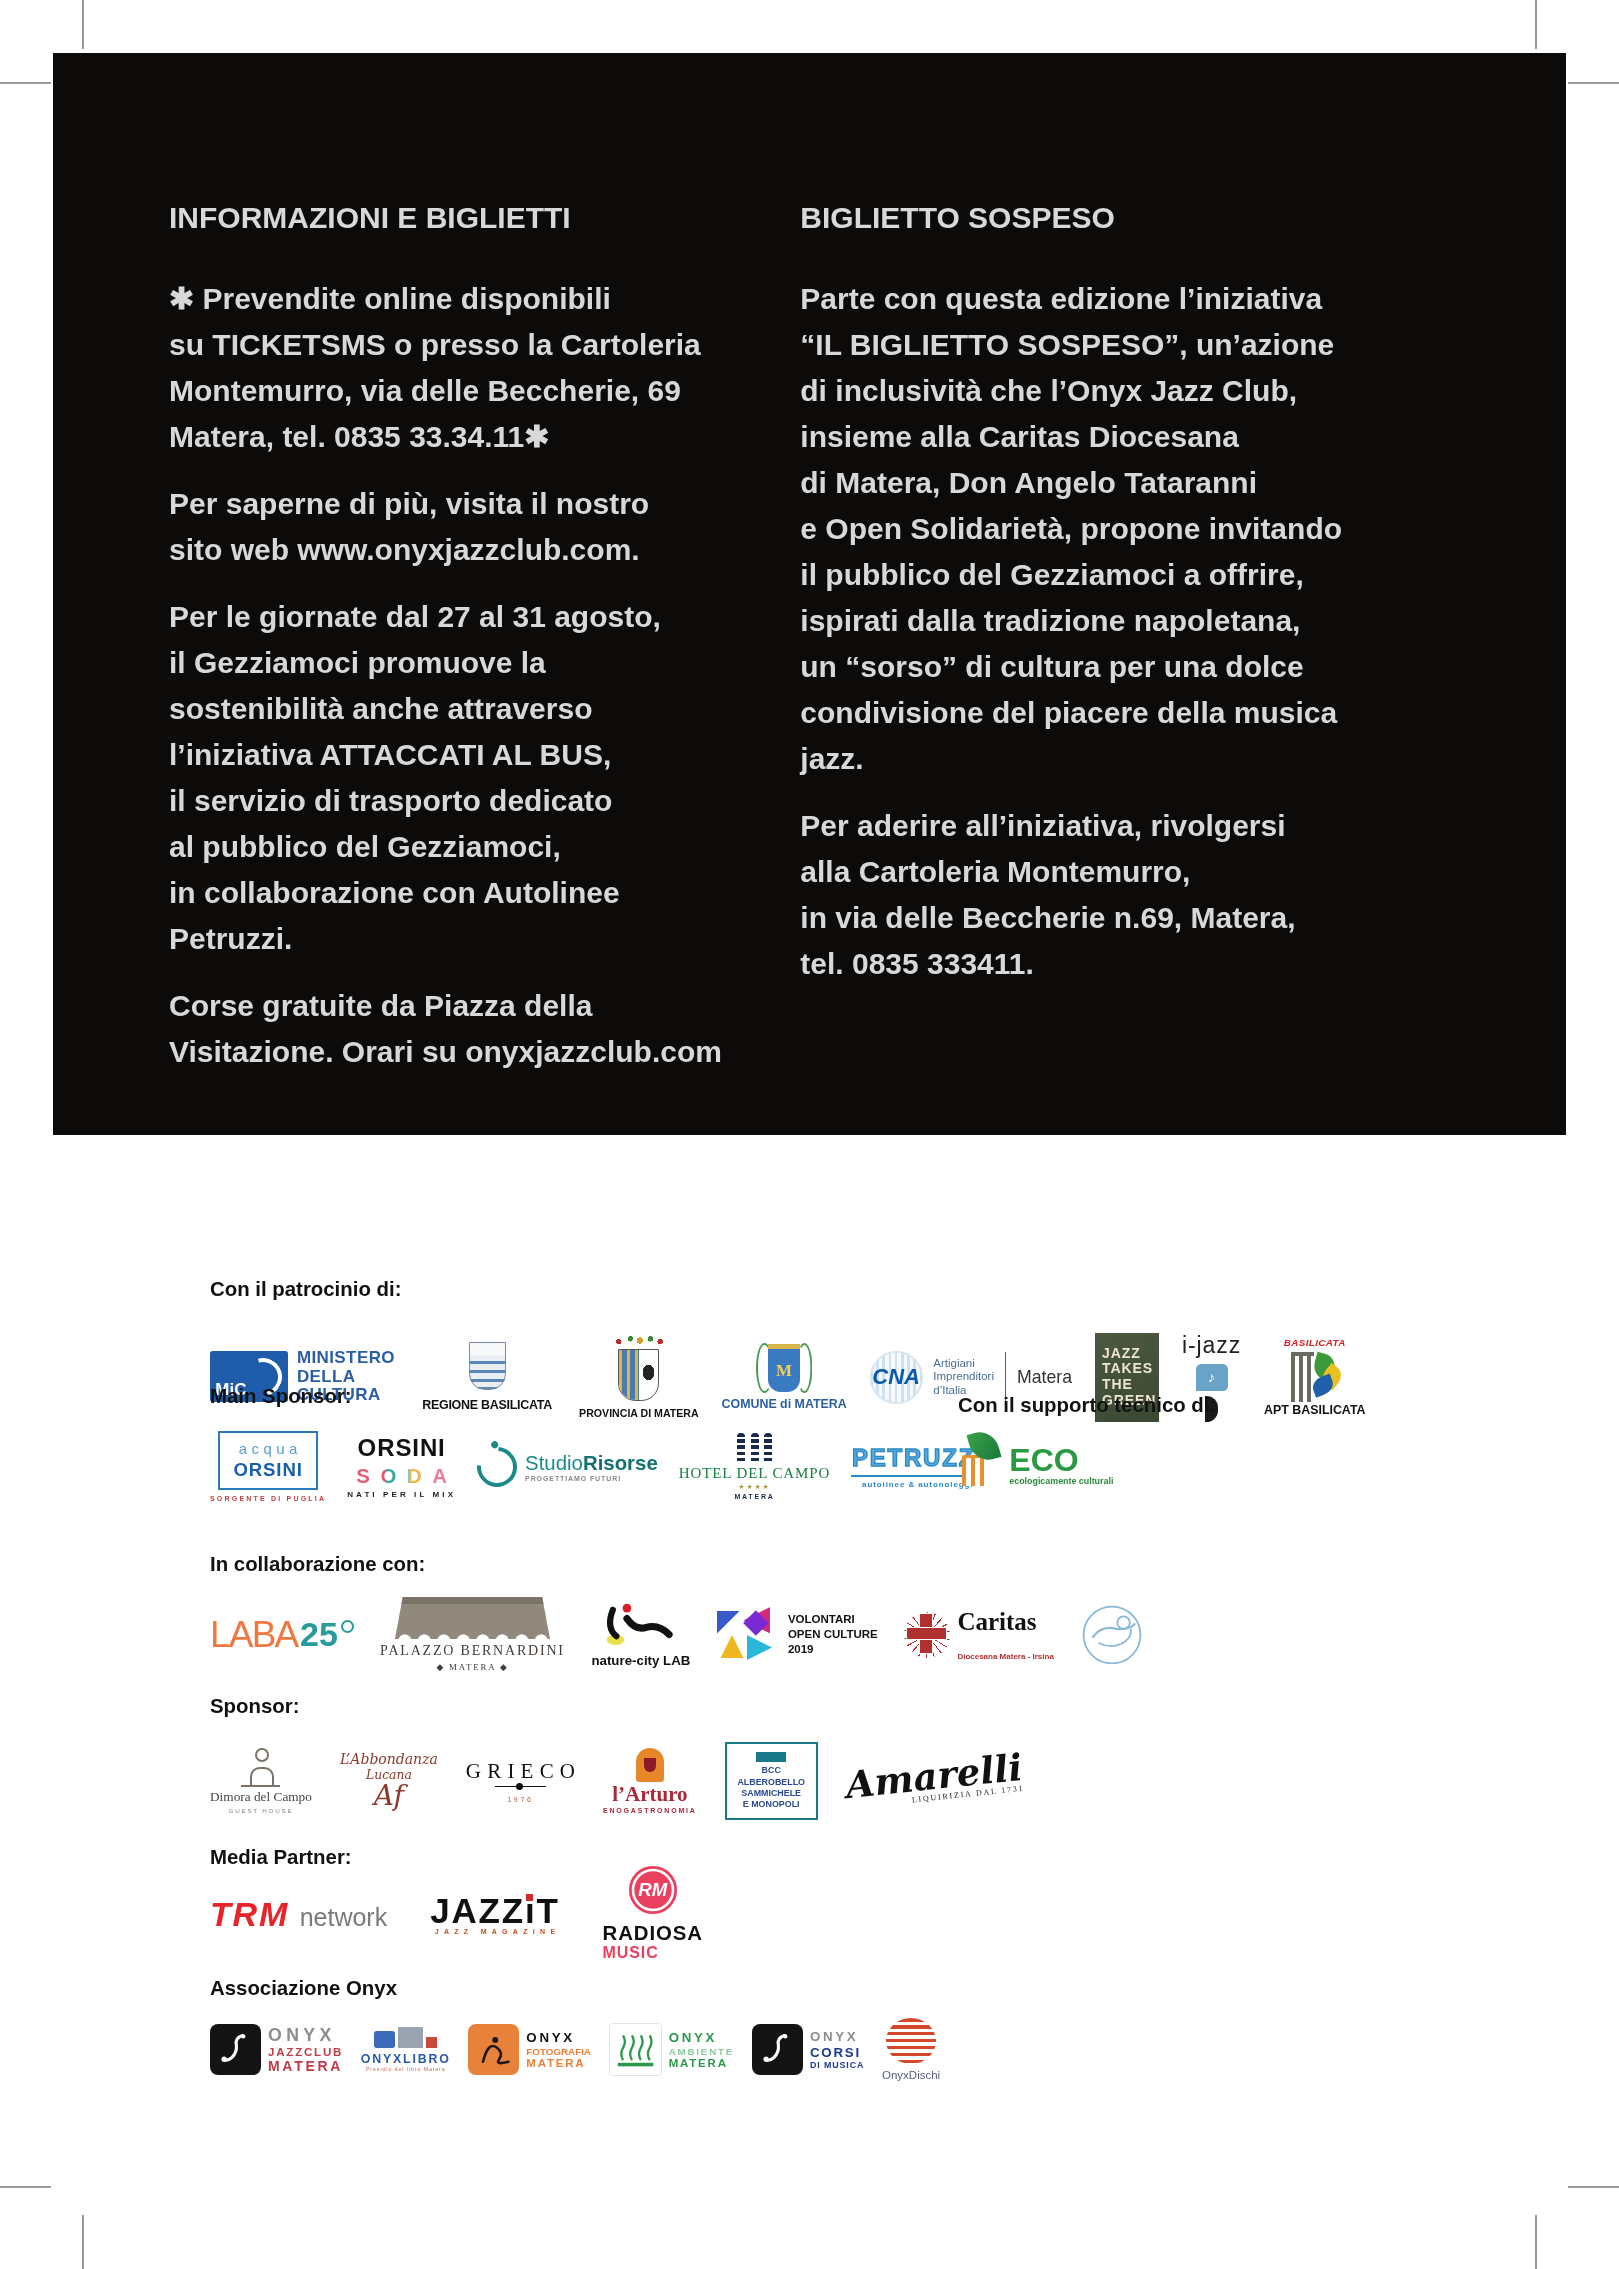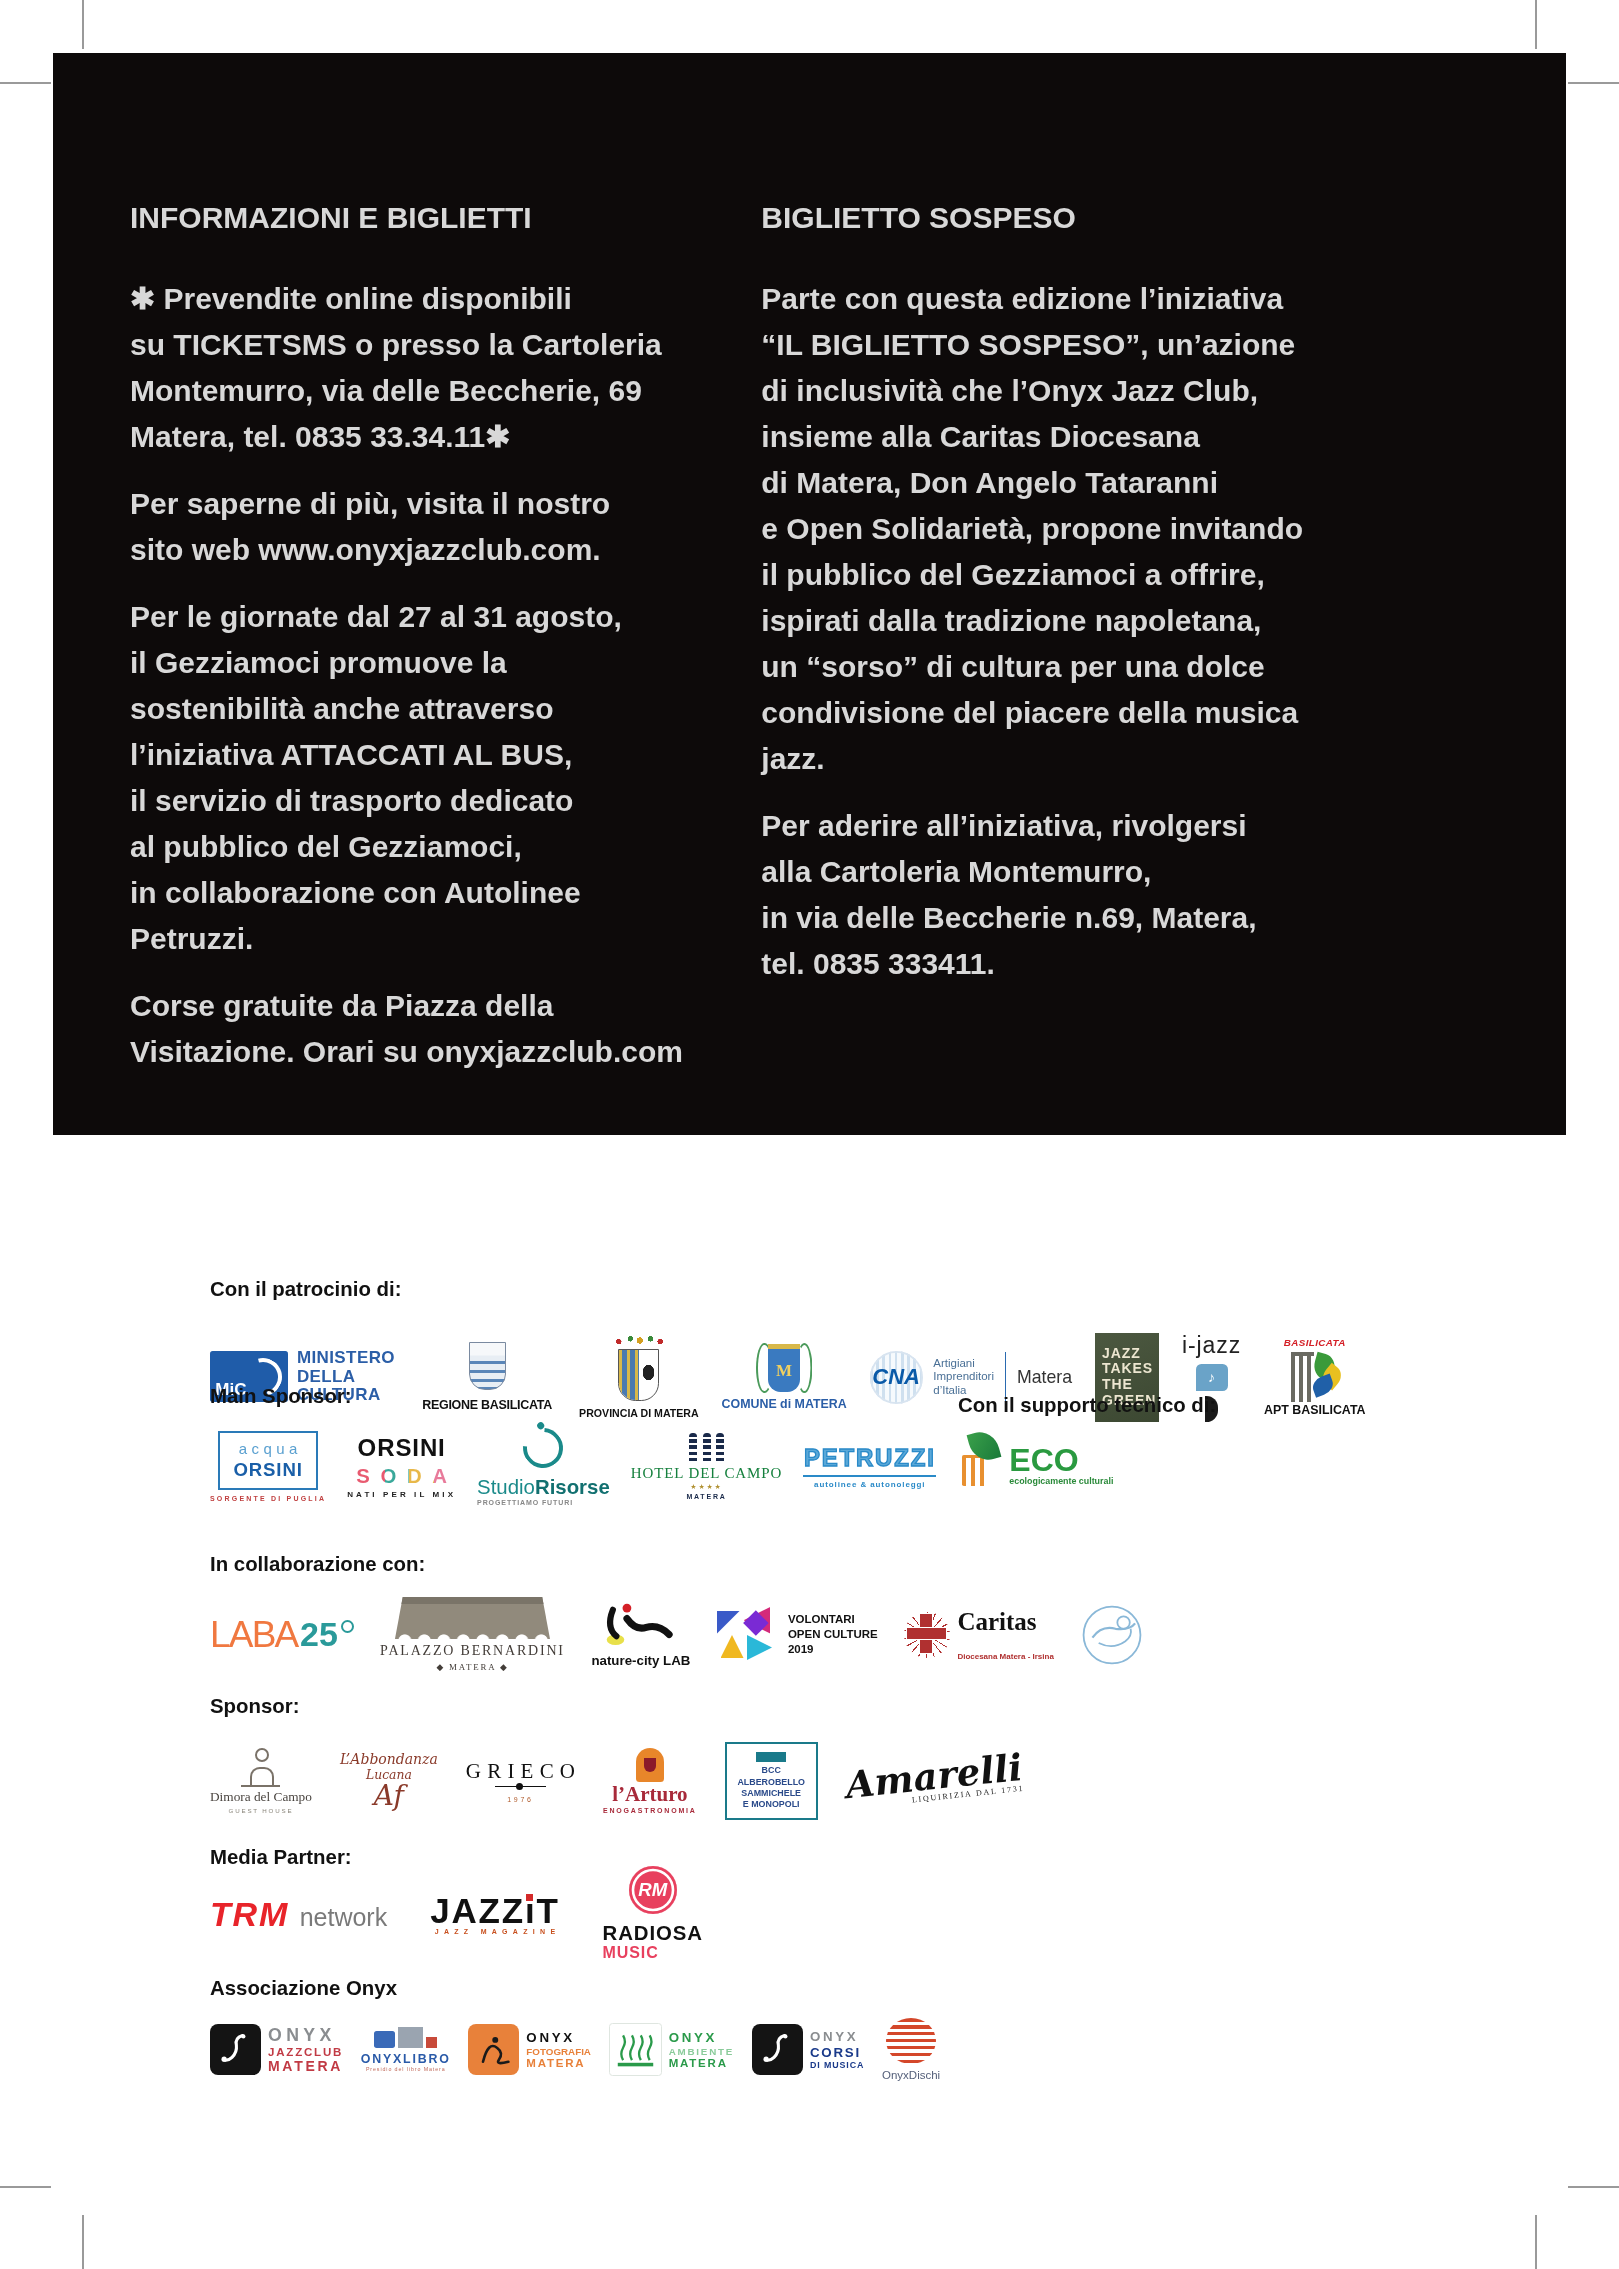--- a/index.html
+++ b/index.html
@@ -3,21 +3,21 @@
 <meta charset="utf-8">
 <style>
   html,body{margin:0;padding:0;background:#fff}
   .page{position:relative;width:1619px;height:2270px;background:#fff;overflow:hidden;
         font-family:"Liberation Sans",sans-serif;color:#111}
   .crop{position:absolute;background:#9a9a9a}
   .ml{white-space:pre-line}
 
   
   .infobox{position:absolute;left:53px;top:53px;width:1513px;height:1082px;background:#0d0a0a;
-           color:#d8d8d8;display:flex;box-sizing:border-box;padding:142px 0 0 77px}
+           color:#d8d8d8;display:flex;box-sizing:border-box;padding:142px 0 0 116px}
   .ib-col{width:626px}
   .ib-col.right{width:674px;margin-left:5.3px}
   .ib-h{font-size:30px;font-weight:700;line-height:46px;margin:0 0 35px}
   .ib-p{font-size:30px;font-weight:700;line-height:46px;margin:0 0 21px;white-space:pre-line}
 
   
   .sec{position:absolute;left:210px}
   .lbl{font-size:20.4px;font-weight:700;color:#111;margin-bottom:14px}
   .row{display:flex;align-items:center}
   .logo{display:flex;flex-direction:column;align-items:center}
@@ -90,21 +90,21 @@
           align-items:center;justify-content:center;gap:1.8px}
   .ao-l1{color:#5aa0d0;font-size:15px;letter-spacing:4.4px;margin-right:-4.4px}
   .ao-l2{color:#1a5fa8;font-size:18.6px;font-weight:800;letter-spacing:0.9px}
   .ao-cap{color:#c04040;font-size:7px;font-weight:700;letter-spacing:2.2px}
   .osoda{gap:2.7px}
   .os-l1{font-size:24px;font-weight:900;color:#111;letter-spacing:0.9px}
   .os-l2{font-size:20.4px;font-weight:700;letter-spacing:10.6px;margin-right:-10.6px;
          background:linear-gradient(90deg,#e85a70 0 28%,#3aa89a 28% 52%,#e8b84a 52% 76%,#e87a9a 76%);
          -webkit-background-clip:text;background-clip:text;color:transparent}
   .os-cap{font-size:8px;font-weight:700;letter-spacing:3.1px;color:#222}
-  .srisorse{flex-direction:column;gap:8px}
+  .srisorse{flex-direction:row;gap:8px}
   .sr-glyph{width:32px;height:32px;border:4.4px solid #1a8a8a;border-radius:50%;border-top-color:transparent;
             transform:rotate(-40deg);position:relative;flex:none}
   .sr-glyph:after{content:"";position:absolute;width:7px;height:7px;background:#1a8a8a;border-radius:50%;top:-6.2px;right:0}
   .sr-n1{font-size:20.4px;color:#1a8a8a}
   .sr-n2{font-size:20.4px;color:#127070;font-weight:800}
   .sr-cap{font-size:7px;color:#888;letter-spacing:0.9px;font-weight:700}
   .hotelcampo{gap:1.8px}
   .hc-orn{display:flex;gap:5.3px}
   .hc-orn i{width:8px;height:30px;border-radius:3.5px 3.5px 1.8px 1.8px;
             background:repeating-linear-gradient(180deg,#1a2a4a 0 3.5px,#fff 3.5px 6.2px)}

